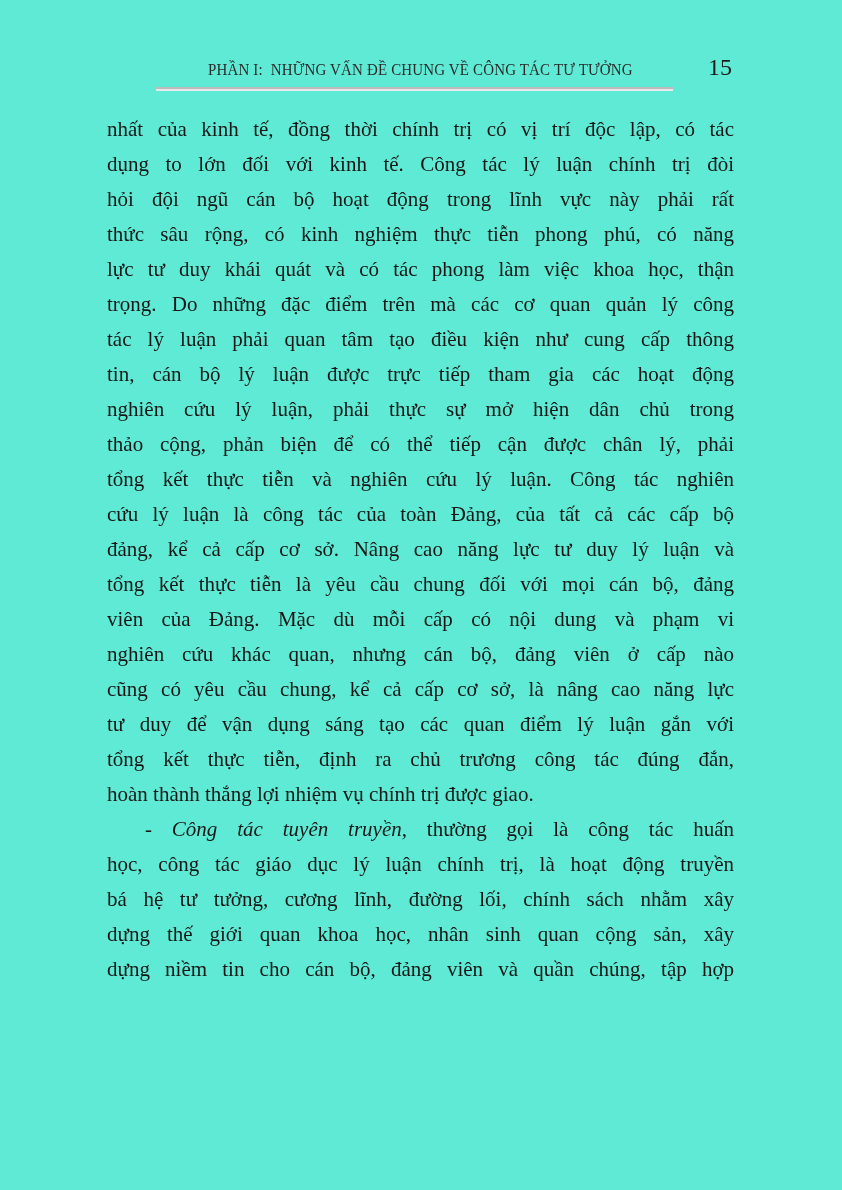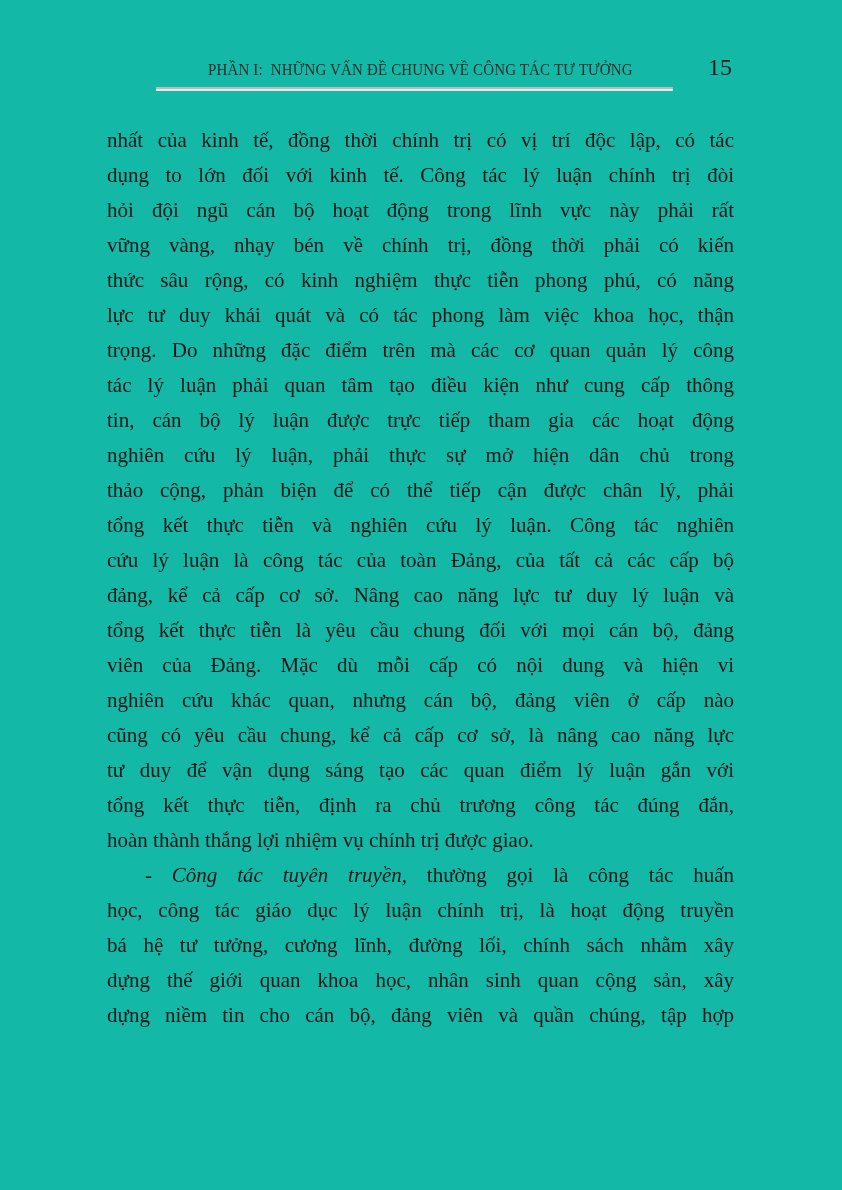--- a/index.html
+++ b/index.html
@@ -1,20 +1,20 @@
 <!DOCTYPE html>
 <html><head>
 <meta charset="utf-8">
 <style>
   html, body { margin: 0; padding: 0; background: #ffffff; }
   .page {
     position: relative;
     width: 842px;
     height: 1190px;
-    background: #14b8a6;
+    background: #5eead4;
     font-family: "Liberation Serif", "DejaVu Serif", serif;
     color: #1c1c1c;
     overflow: hidden;
   }
   
   .running-head {
     position: absolute;
     top: 60px;
     left: 107px;
     width: 627px;
@@ -43,21 +43,21 @@
     top: 87px;
     left: 156px;
     width: 517px;
     height: 2px;
     background: #bcbcbc;
     border-bottom: 2px solid #e9e9e9;
   }
   
   .body-text {
     position: absolute;
-    top: 123px;
+    top: 112px;
     left: 107px;
     width: 627px;
     font-size: 21px;
     color: #171717;
   }
   .tline {
     height: 35px;
     line-height: 35px;
     text-align: justify;
     text-align-last: justify;
@@ -82,33 +82,32 @@
   </div>
 
   <div class="folio">15</div>
 
   <div class="head-rule"></div>
 
   <div class="body-text">
     <div class="tline">nhất của kinh tế, đồng thời chính trị có vị trí độc lập, có tác</div>
     <div class="tline">dụng to lớn đối với kinh tế. Công tác lý luận chính trị đòi</div>
     <div class="tline">hỏi đội ngũ cán bộ hoạt động trong lĩnh vực này phải rất</div>
-    <div class="tline">vững vàng, nhạy bén về chính trị, đồng thời phải có kiến</div>
     <div class="tline">thức sâu rộng, có kinh nghiệm thực tiễn phong phú, có năng</div>
     <div class="tline">lực tư duy khái quát và có tác phong làm việc khoa học, thận</div>
     <div class="tline">trọng. Do những đặc điểm trên mà các cơ quan quản lý công</div>
     <div class="tline">tác lý luận phải quan tâm tạo điều kiện như cung cấp thông</div>
     <div class="tline">tin, cán bộ lý luận được trực tiếp tham gia các hoạt động</div>
     <div class="tline">nghiên cứu lý luận, phải thực sự mở hiện dân chủ trong</div>
     <div class="tline">thảo cộng, phản biện để có thể tiếp cận được chân lý, phải</div>
     <div class="tline">tổng kết thực tiễn và nghiên cứu lý luận. Công tác nghiên</div>
     <div class="tline">cứu lý luận là công tác của toàn Đảng, của tất cả các cấp bộ</div>
     <div class="tline">đảng, kể cả cấp cơ sở. Nâng cao năng lực tư duy lý luận và</div>
     <div class="tline">tổng kết thực tiễn là yêu cầu chung đối với mọi cán bộ, đảng</div>
-    <div class="tline">viên của Đảng. Mặc dù mỗi cấp có nội dung và hiện vi</div>
+    <div class="tline">viên của Đảng. Mặc dù mỗi cấp có nội dung và phạm vi</div>
     <div class="tline">nghiên cứu khác quan, nhưng cán bộ, đảng viên ở cấp nào</div>
     <div class="tline">cũng có yêu cầu chung, kể cả cấp cơ sở, là nâng cao năng lực</div>
     <div class="tline">tư duy để vận dụng sáng tạo các quan điểm lý luận gắn với</div>
     <div class="tline">tổng kết thực tiễn, định ra chủ trương công tác đúng đắn,</div>
     <div class="tline para-end">hoàn thành thắng lợi nhiệm vụ chính trị được giao.</div>
 
     <div class="tline indent">
       <span>-</span>
       <span class="italic">Công tác tuyên truyền,</span>
       <span>thường gọi là công tác huấn</span>

